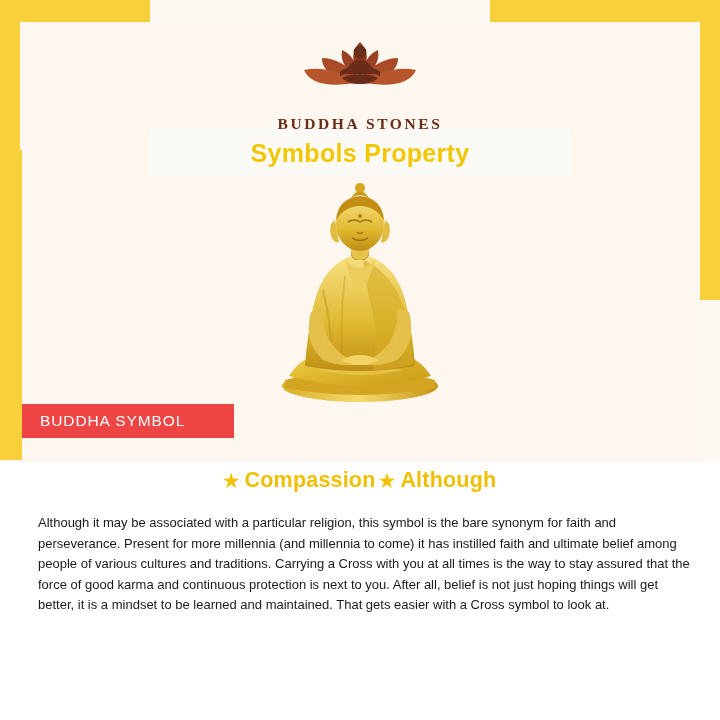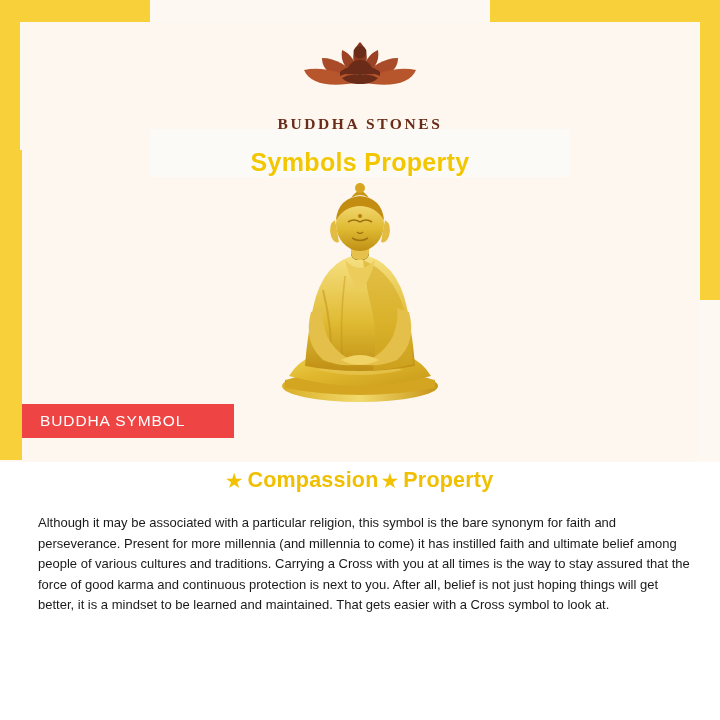--- a/index.html
+++ b/index.html
@@ -103,21 +103,21 @@
 
   
   .title-ribbon {
     position: absolute;
     left: 150px;
     top: 129px;
     width: 420px;
     height: 48px;
     background: #fbfaf6;
     display: flex;
-    align-items: flex-end;
+    align-items: center;
     justify-content: center;
   }
   .title-text {
     font-size: 25px;
     font-weight: bold;
     color: #f2c600;
     letter-spacing: 0.3px;
     text-shadow: 0 1px 0 #fff;
   }
 
@@ -285,18 +285,18 @@
       <path d="M112 52 q3 3 6 0" stroke="#9e7310" stroke-width="1.4" fill="none"></path>
       <path d="M107 58 q8 5 16 0" stroke="#9e7310" stroke-width="1.6" fill="none"></path>
     </svg>
   </div>
 
   <div class="symbol-tag">
     <span class="symbol-tag-label">BUDDHA SYMBOL</span>
   </div>
 
   <div class="keywords">
-    <span class="kw-star">★</span><span class="kw-text">Compassion</span><span class="kw-star">★</span><span class="kw-text">Property</span>
+    <span class="kw-star">★</span><span class="kw-text">Compassion</span><span class="kw-star">★</span><span class="kw-text">Although</span>
   </div>
 
   <p class="body-copy">Although it may be associated with a particular religion, this symbol is the bare synonym for faith and perseverance. Present for more millennia (and millennia to come) it has instilled faith and ultimate belief among people of various cultures and traditions. Carrying a Cross with you at all times is the way to stay assured that the force of good karma and continuous protection is next to you. After all, belief is not just hoping things will get better, it is a mindset to be learned and maintained. That gets easier with a Cross symbol to look at.</p>
 
 </div>
 
 </body></html>

